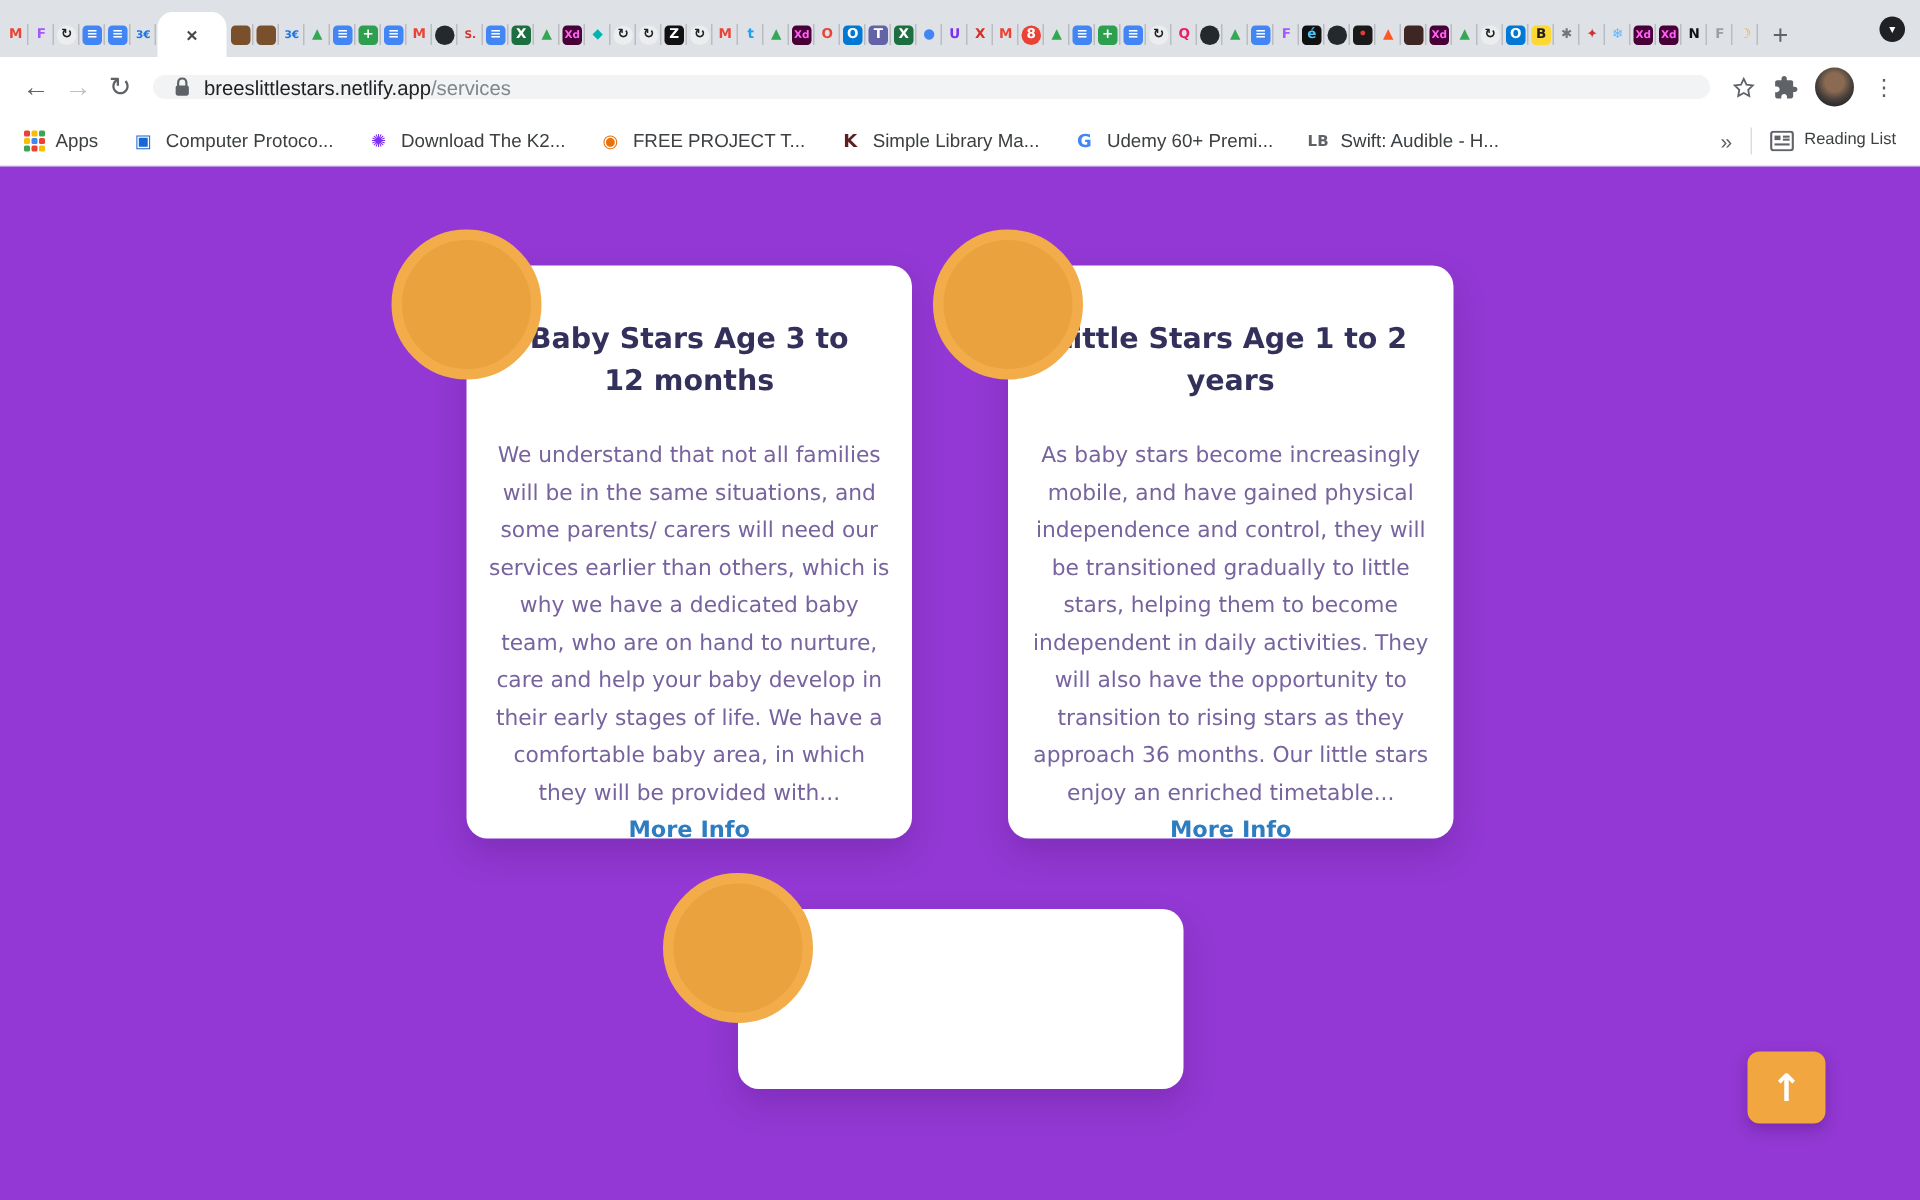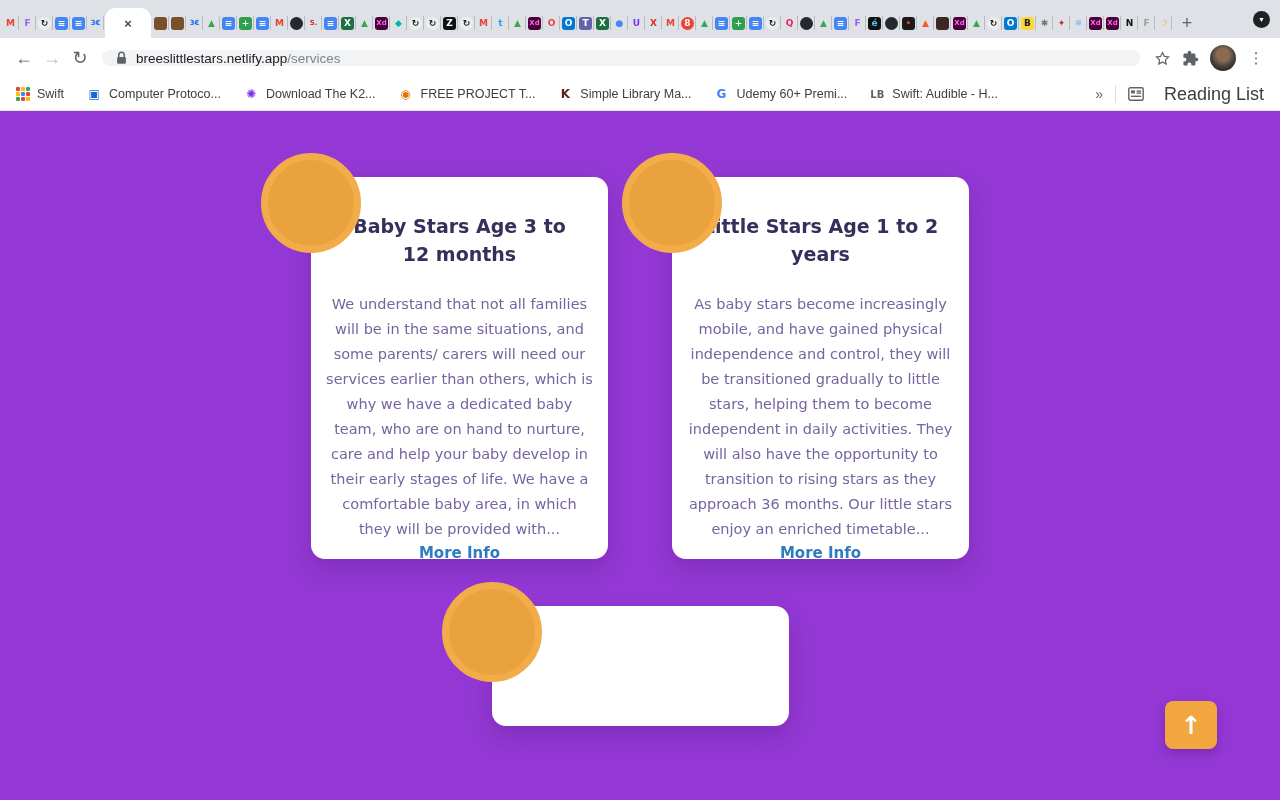--- a/index.html
+++ b/index.html
@@ -39,21 +39,21 @@
   
   .bookmarks { height:33px; background:#fff; display:flex; align-items:center; padding:0 16px; border-bottom:1px solid #E4E6EA; }
   .bm { display:flex; align-items:center; gap:7px; margin-right:22px; font-size:12.5px; color:#3C4043; cursor:pointer; white-space:nowrap; }
   .bm-ico { min-width:16px; height:16px; display:flex; align-items:center; justify-content:center;
             font-size:12px; font-weight:bold; font-family:"DejaVu Sans",sans-serif; }
   .apps-grid { display:grid; grid-template-columns:repeat(3,4px); grid-template-rows:repeat(3,4px); gap:1px; }
   .apps-grid i { border-radius:1px; }
   .bm-spacer { flex:1; }
   .chev { color:#5F6368; font-size:14px; cursor:pointer; }
   .bm-div { width:1px; height:18px; background:#DADCE0; margin:0 12px; }
-  .reading { display:flex; gap:20px; align-items:center; font-size:18px; color:#3C4043; cursor:pointer; }
+  .reading { display:flex; gap:7px; align-items:flex-start; font-size:11px; color:#3C4043; cursor:pointer; }
 
   
   .page { flex:1; background:#9338D4; position:relative; overflow:hidden; text-align:center;
           font-family:"DejaVu Sans", sans-serif; }
   .hero-title { color:#fff; font-size:33px; font-weight:800; padding-top:62px; letter-spacing:.5px; }
   .cards-row { display:flex; justify-content:center; gap:64px; margin-top:66px; }
   .row3 { display:flex; justify-content:center; margin-top:47px; }
   .card { position:relative; width:297px; background:#fff; border-radius:14px; text-align:center;
           box-shadow:0 10px 22px rgba(40,0,70,.18); }
   .card-fixed { height:382px; }
@@ -314,21 +314,21 @@
         <i style="background:#EA4335"></i>
           <i style="background:#FBBC04"></i>
           <i style="background:#34A853"></i>
         <i style="background:#FBBC04"></i>
           <i style="background:#4285F4"></i>
           <i style="background:#EA4335"></i>
         <i style="background:#34A853"></i>
           <i style="background:#EA4335"></i>
           <i style="background:#FBBC04"></i>
       </span>
-      <span>Swift</span>
+      <span>Apps</span>
     </div>
     <span id="bookmark-items" style="display:flex;align-items:center">
         <div class="bm">
           <span class="bm-ico" style="color: rgb(25, 103, 210);">▣</span>
           <span>Computer Protoco...</span>
         </div>
         <div class="bm">
           <span class="bm-ico" style="color: rgb(123, 47, 242);">✺</span>
           <span>Download The K2...</span>
         </div>

